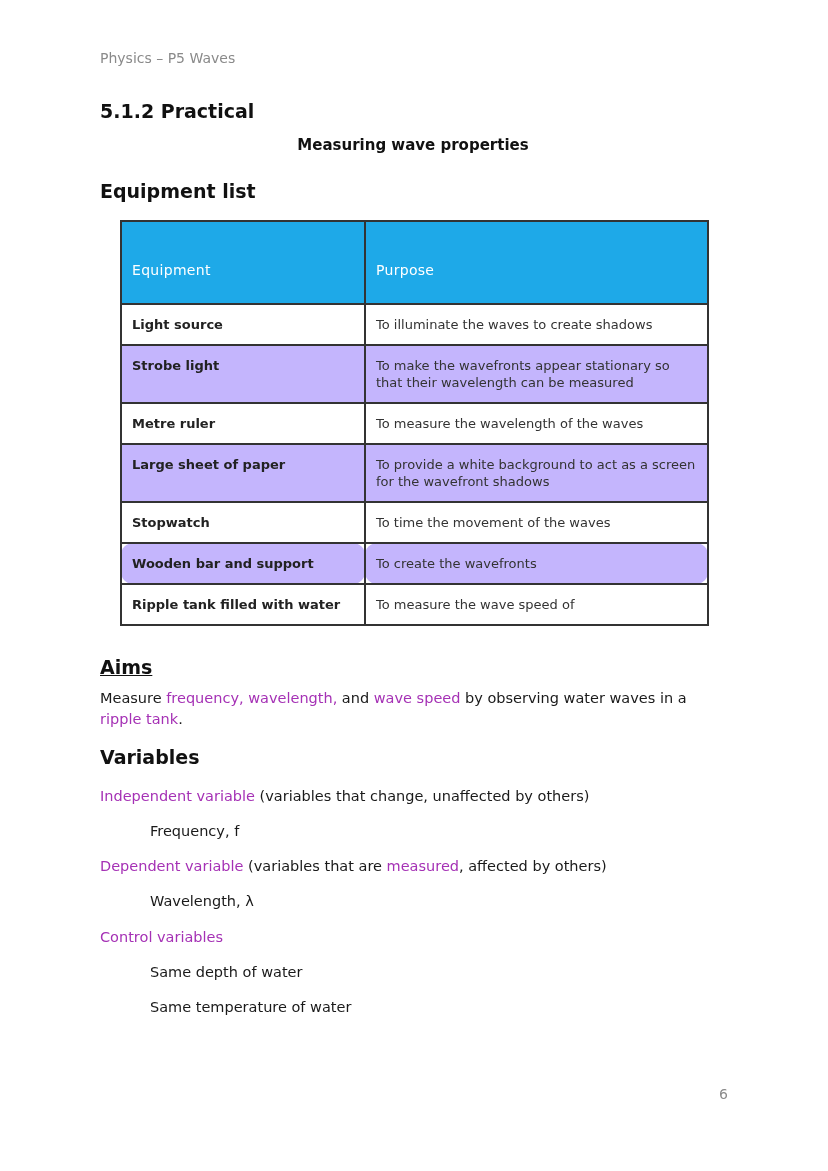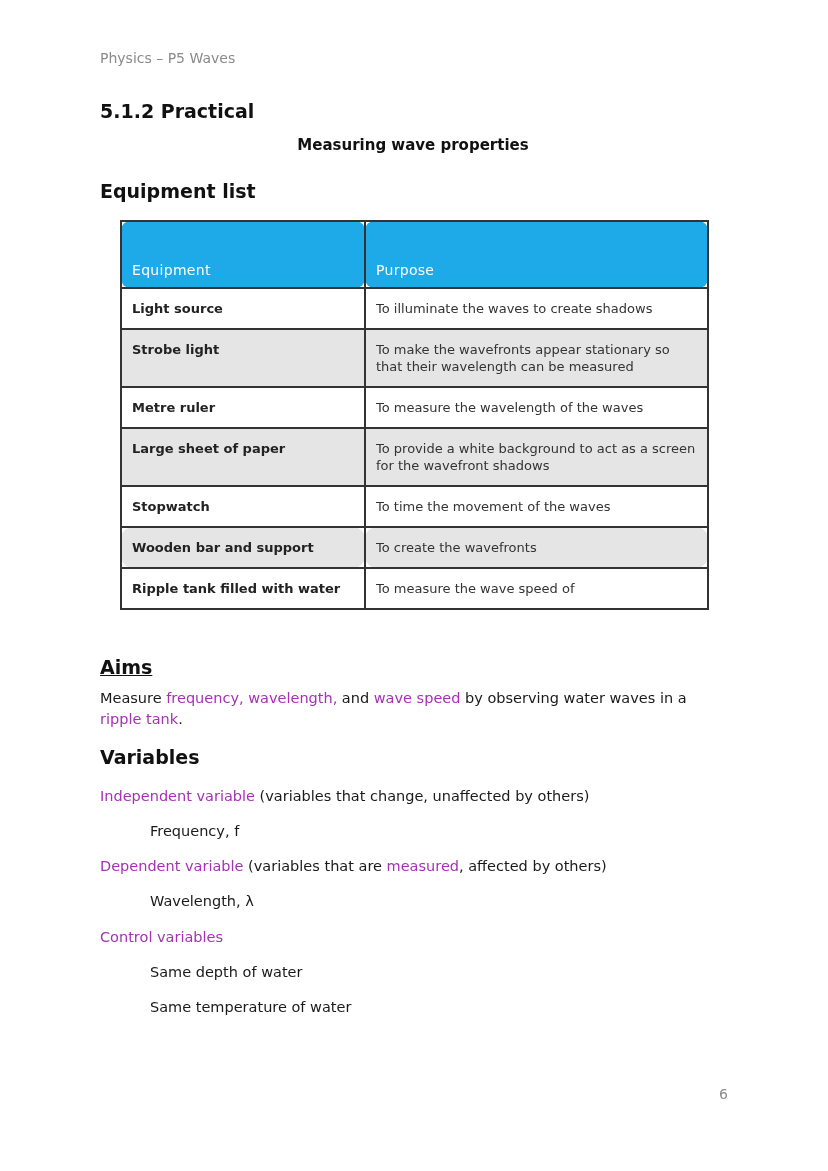--- a/index.html
+++ b/index.html
@@ -5,25 +5,25 @@
   html, body { margin: 0; padding: 0; background: #ffffff; }
   body { width: 828px; height: 1171px; position: relative; font-family: "DejaVu Sans", sans-serif; color: #1a1a1a; }
   .page { position: absolute; left: 0; top: 0; width: 828px; height: 888px; }
   .running-header { position: absolute; left: 100px; top: 50px; font-size: 14px; color: #8a8a8a; }
   .h-section { position: absolute; left: 100px; top: 100px; font-size: 19px; font-weight: bold; color: #111; }
   .h-center { position: absolute; left: 0; width: 828px; top: 136px; text-align: center; font-size: 15px; font-weight: bold; color: #111; padding-left: 0; }
   .h-center span { margin-left: -2px; }
   .h-sub { position: absolute; left: 100px; font-size: 19px; font-weight: bold; color: #111; }
   .tbl { position: absolute; left: 120px; top: 220px; width: 589px; border-collapse: collapse; table-layout: fixed; font-family: "DejaVu Sans", sans-serif; font-size: 13px; }
   .tbl th, .tbl td { border: 2px solid #333; padding: 0 10px; text-align: left; vertical-align: top; }
-  .tbl th { background: #1ea9e8; color: #ffffff; font-weight: normal; height: 56px; vertical-align: bottom; padding-bottom: 9px; font-size: 14px; letter-spacing: 0.3px; border-radius: 9px; }
+  .tbl th { background: #1ea9e8; color: #ffffff; font-weight: normal; height: 56px; vertical-align: bottom; padding-bottom: 25px; font-size: 14px; letter-spacing: 0.3px; }
   .tbl td { color: #222; padding-top: 11px; line-height: 17px; }
   .tbl td.eq { font-weight: bold; color: #222; }
   .tbl td.pu { color: #333; }
-  .tbl tr.alt td { background: #e5e5e5; }
+  .tbl tr.alt td { background: #c4b5fd; }
   .tbl tr.r1 td { height: 28px; border-radius: 12px; }
   .tbl tr.r2 td { height: 45px; }
   .tbl col.c1 { width: 244px; }
   .p { position: absolute; left: 100px; font-size: 14.5px; color: #1a1a1a; line-height: 21px; }
   .hl { color: #a531b5; }
   .ind { left: 150px; }
   .page-num { position: absolute; left: 719px; top: 1086px; font-size: 14px; color: #8a8a8a; }
 </style>
 </head>
 <body>

